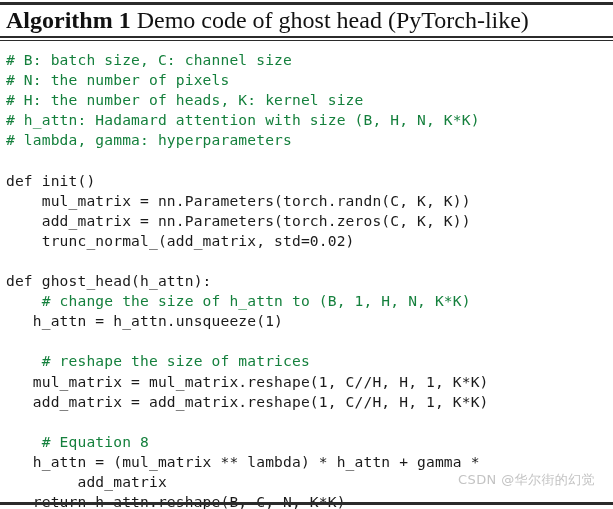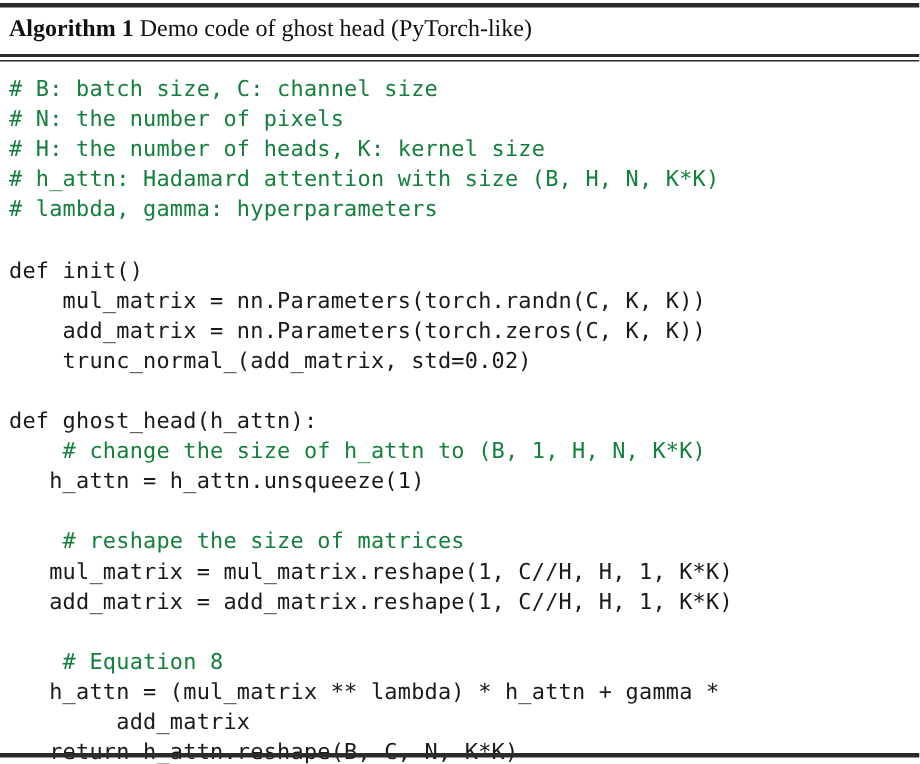--- a/index.html
+++ b/index.html
@@ -42,21 +42,21 @@
   .rule-bottom {
     height: 3px;
     position: absolute;
     left: 0;
     bottom: 6px;
   }
 
   
   .algo-header {
     font-family: "Liberation Serif", serif;
-    font-size: 16px;
+    font-size: 24px;
     line-height: 26px;
     color: #111111;
     padding: 2px 2px 3px 6px;
     white-space: nowrap;
   }
   .algo-header .algo-label {
     font-weight: bold;
   }
   .algo-header .algo-caption {
     font-weight: normal;
@@ -104,15 +104,16 @@
 
   <div class="algo-header">
     <span class="algo-label">Algorithm 1</span><span> </span><span class="algo-caption">Demo code of ghost head (PyTorch-like)</span>
   </div>
 
   <div class="rule rule-mid-outer"></div>
   <div class="rule rule-mid-inner"></div>
 
   <div class="code-body"><div class="code-line cmt"># B: batch size, C: channel size</div><div class="code-line cmt"># N: the number of pixels</div><div class="code-line cmt"># H: the number of heads, K: kernel size</div><div class="code-line cmt"># h_attn: Hadamard attention with size (B, H, N, K*K)</div><div class="code-line cmt"># lambda, gamma: hyperparameters</div><div class="code-line blank">&nbsp;</div><div class="code-line">def init()</div><div class="code-line">    mul_matrix = nn.Parameters(torch.randn(C, K, K))</div><div class="code-line">    add_matrix = nn.Parameters(torch.zeros(C, K, K))</div><div class="code-line">    trunc_normal_(add_matrix, std=0.02)</div><div class="code-line blank">&nbsp;</div><div class="code-line">def ghost_head(h_attn):</div><div class="code-line cmt">    # change the size of h_attn to (B, 1, H, N, K*K)</div><div class="code-line">   h_attn = h_attn.unsqueeze(1)</div><div class="code-line blank">&nbsp;</div><div class="code-line cmt">    # reshape the size of matrices</div><div class="code-line">   mul_matrix = mul_matrix.reshape(1, C//H, H, 1, K*K)</div><div class="code-line">   add_matrix = add_matrix.reshape(1, C//H, H, 1, K*K)</div><div class="code-line blank">&nbsp;</div><div class="code-line cmt">    # Equation 8</div><div class="code-line">   h_attn = (mul_matrix ** lambda) * h_attn + gamma *</div><div class="code-line">        add_matrix</div><div class="code-line">   return h_attn.reshape(B, C, N, K*K)</div></div>
 
+  <div class="watermark">CSDN @华尔街的幻觉</div>
 
   <div class="rule rule-bottom"></div>
 </div>
 
 </body></html>

